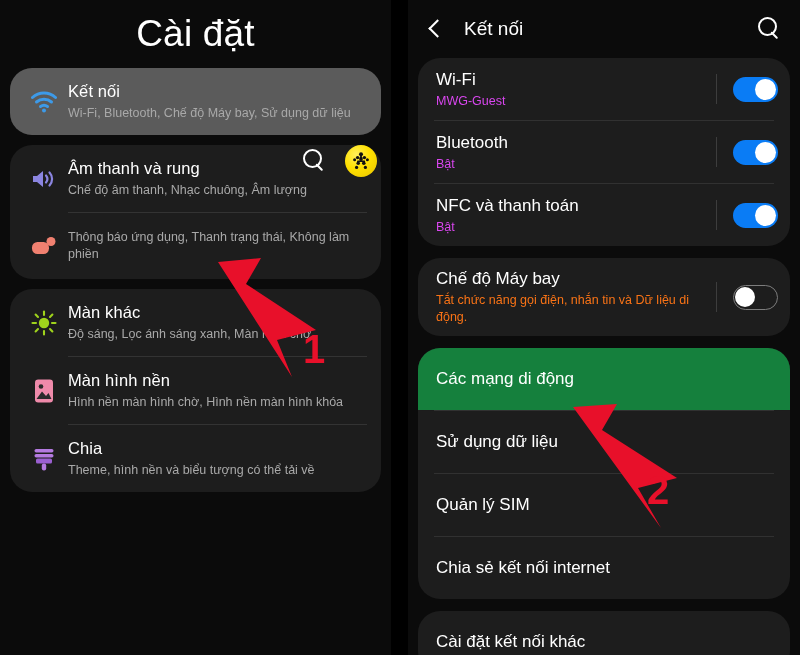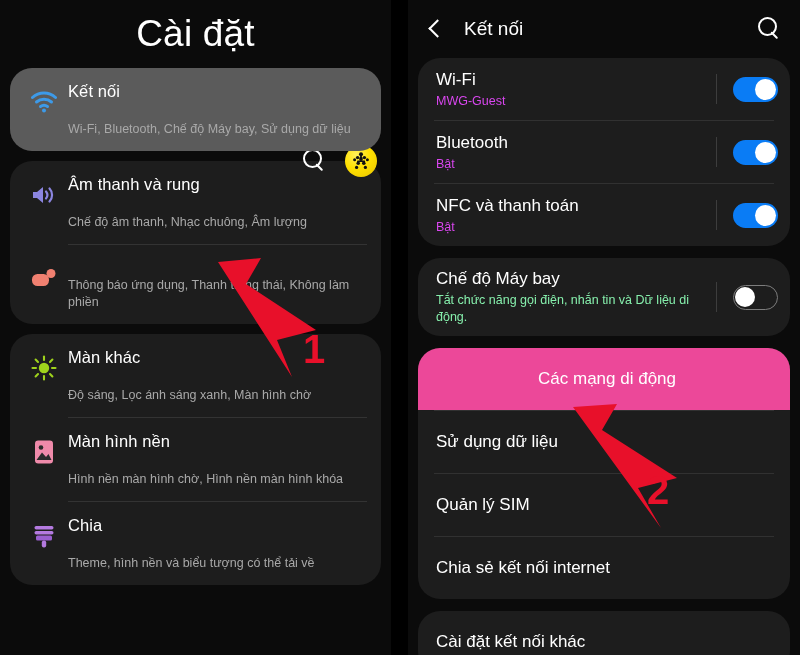--- a/index.html
+++ b/index.html
@@ -70,21 +70,21 @@
     display: flex; align-items: center; justify-content: center;
     margin-top: 2px;
   }
   .row .txt { flex: 1; padding-left: 4px; }
   .row .title {
     color: #ffffff; font-size: 16.5px; font-weight: 400;
     line-height: 21px; letter-spacing: .1px;
   }
   .row .sub {
     color: #a9a9a9; font-size: 12.5px; line-height: 17px;
-    margin-top: 19px; padding-right: 8px;
+    margin-top: 3px; padding-right: 8px;
   }
   .divider {
     height: 1px; background: #333333;
     margin-left: 58px; margin-right: 14px;
   }
 
   
   .appbar {
     height: 58px; display: flex; align-items: center;
     padding: 0 18px 0 14px; background: #0b0b0b;
@@ -103,25 +103,25 @@
   }
 
   .rcard {
     background: #1d1d1d; border-radius: 22px;
     margin: 0 10px 12px 10px; overflow: hidden;
   }
   .rrow {
     display: flex; align-items: center;
     min-height: 62px; padding: 10px 12px 10px 18px; position: relative;
   }
-  .rrow.selected { background: #ec4899; text-align: center; }
+  .rrow.selected { background: #15803d; }
   .rrow .rtxt { flex: 1; }
   .rrow .rtitle { color: #ffffff; font-size: 17px; line-height: 22px; }
   .rrow .rsub { color: #d946ef; font-size: 12.5px; line-height: 17px; margin-top: 2px; }
-  .rrow .rsub.grey { color: #86efac; }
+  .rrow .rsub.grey { color: #f97316; }
   .rdivider { height: 1px; background: #313131; margin: 0 16px; }
 
   .toggle-wrap { display: flex; align-items: center; padding-left: 14px; }
   .vbar { width: 1px; height: 30px; background: #3d3d3d; margin-right: 16px; }
   .toggle {
     width: 45px; height: 25px; border-radius: 13px; position: relative;
     background: #0a7cf5; display: block; cursor: pointer;
   }
   .toggle .knob {
     position: absolute; top: 2px; left: 22px;

